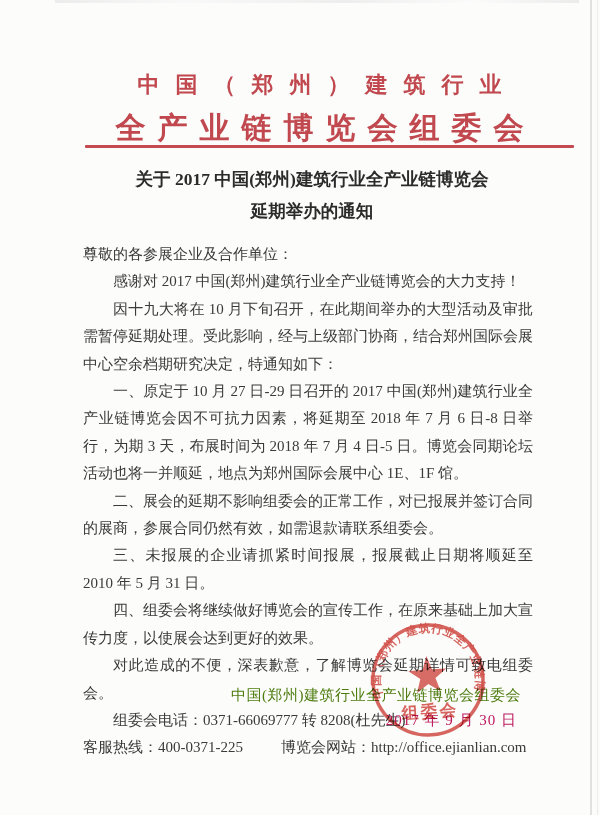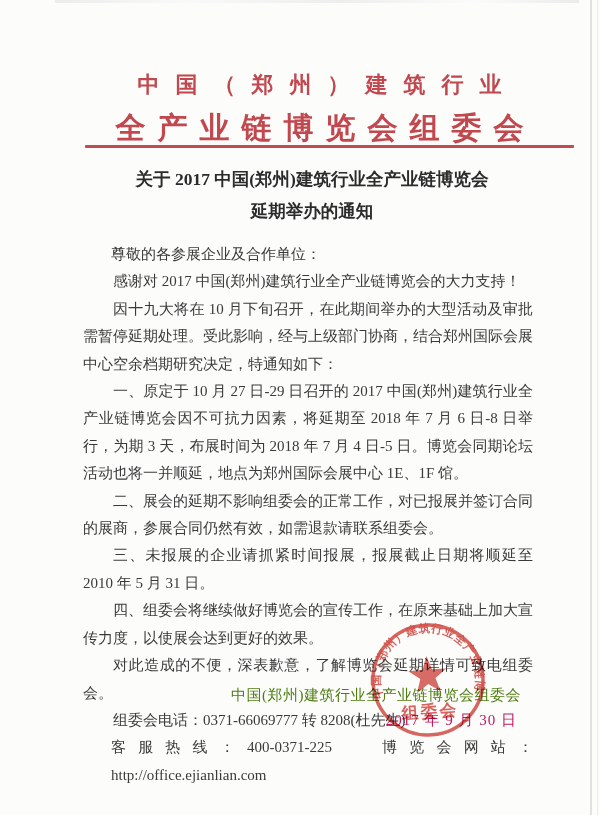--- a/index.html
+++ b/index.html
@@ -41,21 +41,21 @@
   .title{
     position:absolute;top:163px;left:40px;right:25px;text-align:center;
     color:#2b2b2b;font-weight:bold;font-size:17.5px;line-height:32px;
   }
 
   .body-text{
     position:absolute;top:241px;left:83px;width:450px;
     font-size:15px;line-height:27.4px;color:#3a3a3a;text-align:justify;
   }
   .body-text p{margin:0;text-indent:2em;}
-  .body-text p.no-indent{text-indent:0;margin-left:28px;}
+  .body-text p.no-indent{text-indent:0;}
   .hotline-row{text-indent:2em;}
   .website-part{margin-left:38px;}
 
   .signature{
     position:absolute;top:686px;left:0;right:88px;text-align:right;
     font-size:15px;color:#4d7c0f;letter-spacing:.5px;margin-left:24px;
   }
   .date{
     position:absolute;top:711px;left:0;right:92px;text-align:right;
     font-size:15px;color:#be185d;letter-spacing:1px;

